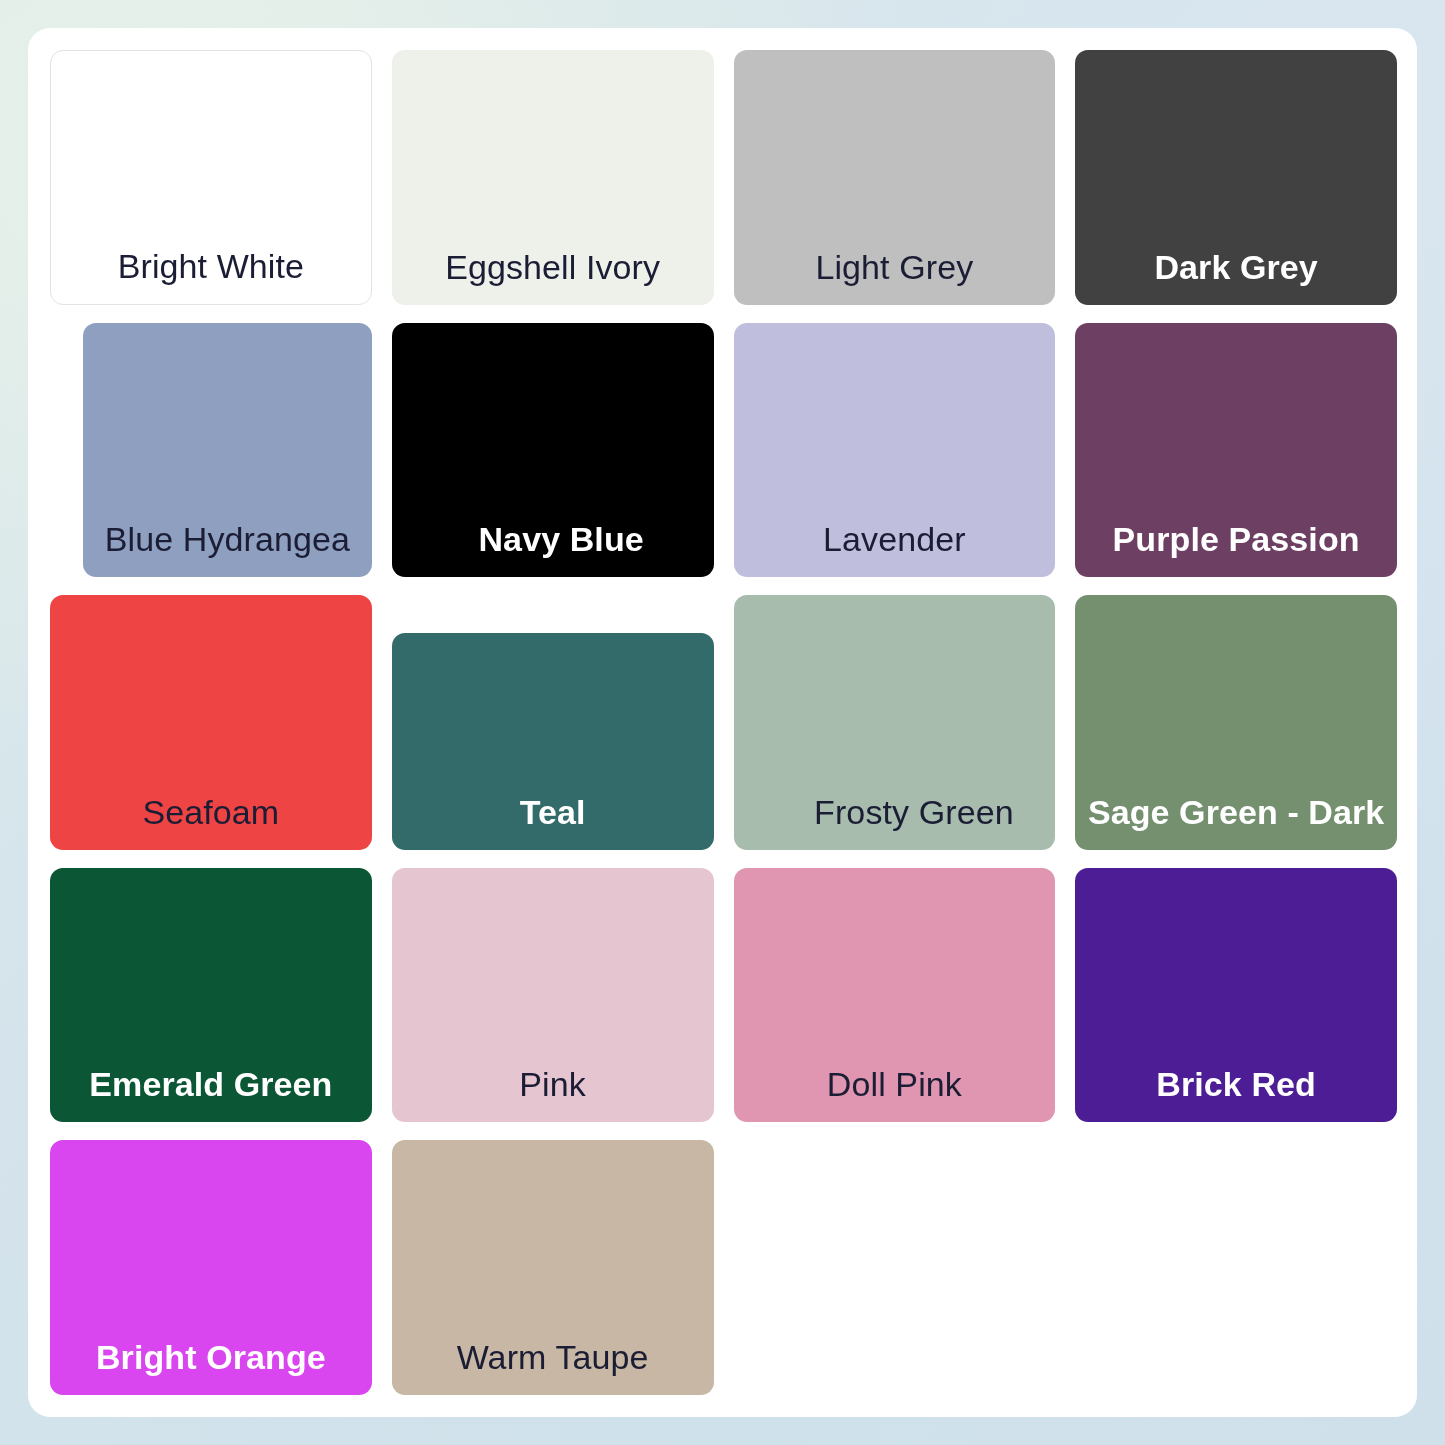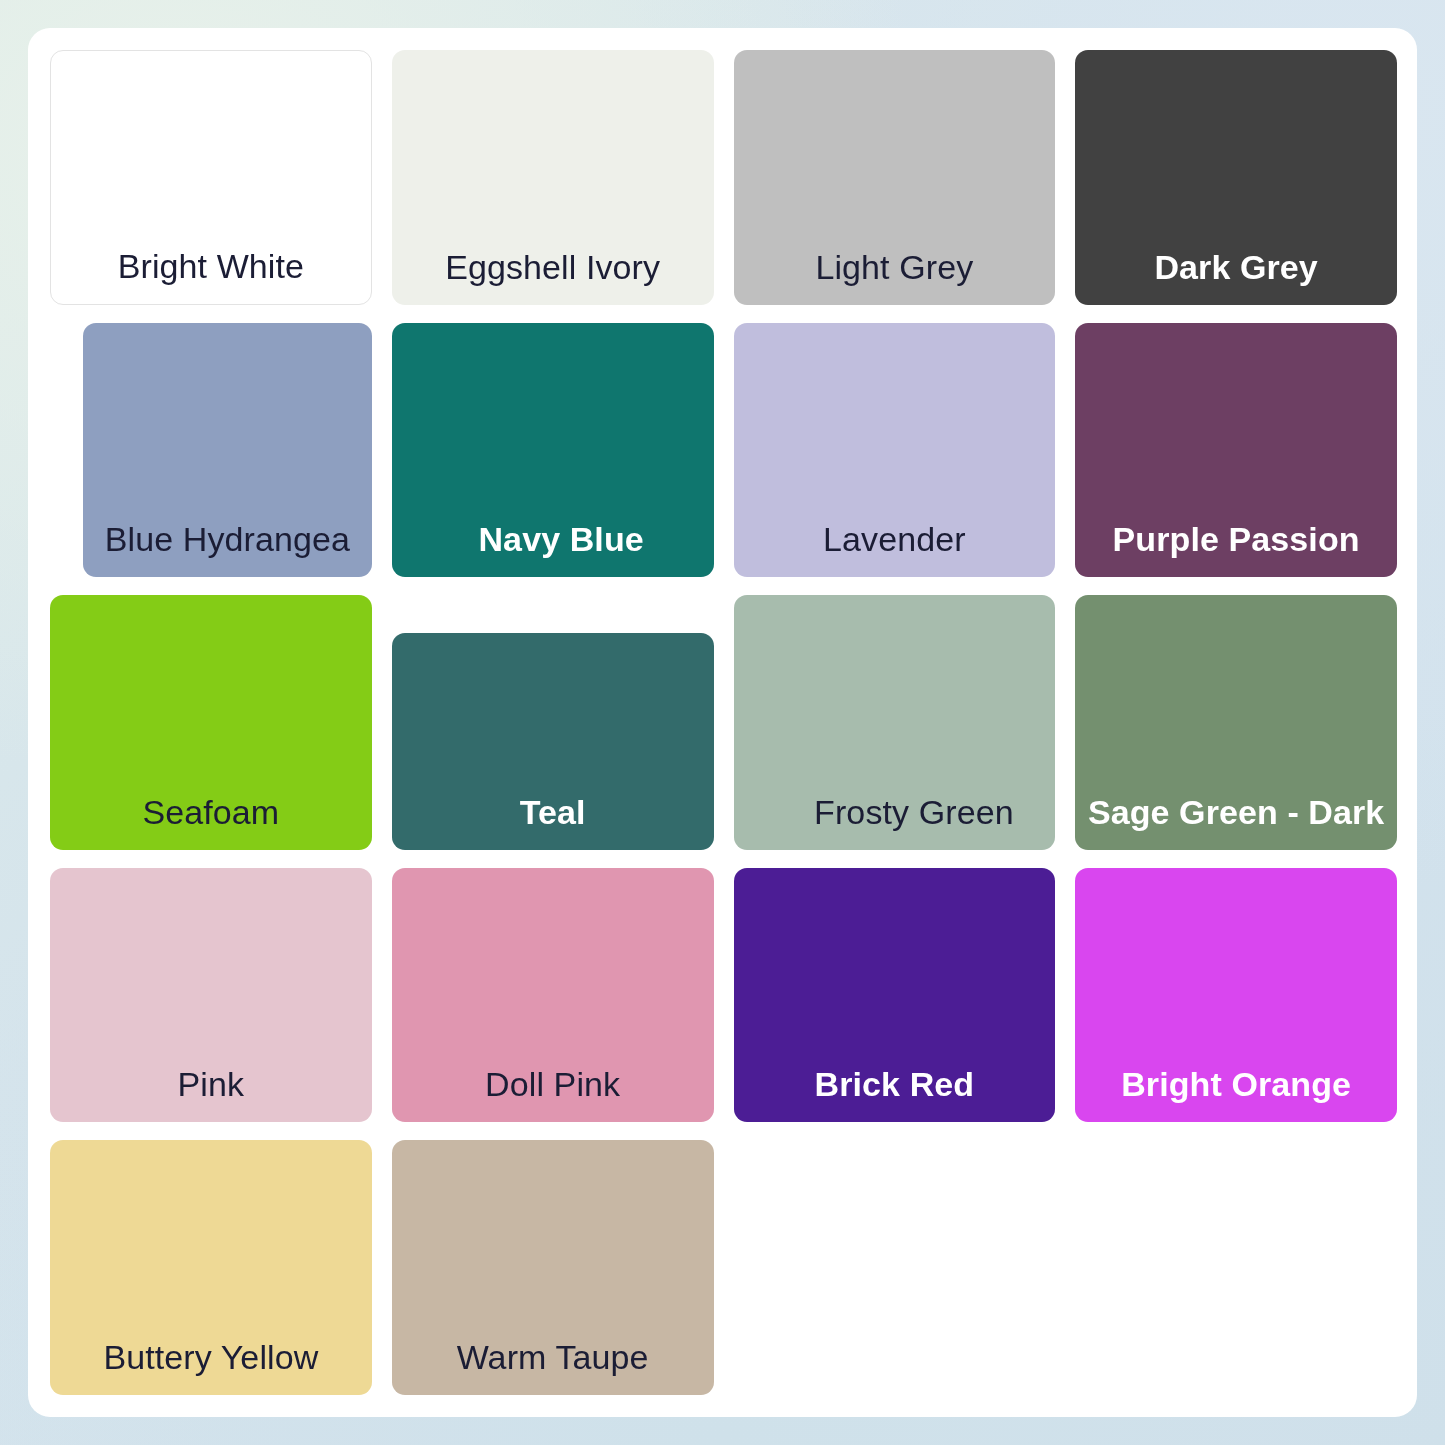--- a/index.html
+++ b/index.html
@@ -87,55 +87,55 @@
         </div>
         <div class="swatch text-dark" style="background: rgb(191, 191, 191);">
           <span class="swatch-label">Light Grey</span>
         </div>
         <div class="swatch text-light" style="background: rgb(65, 65, 65);">
           <span class="swatch-label">Dark Grey</span>
         </div>
         <div class="swatch text-dark" style="background: rgb(142, 159, 192); margin-left: 33px;">
           <span class="swatch-label">Blue Hydrangea</span>
         </div>
-        <div class="swatch text-light" style="background: #0f766e; padding-left: 17px;">
+        <div class="swatch text-light" style="background: #000000; padding-left: 17px;">
           <span class="swatch-label">Navy Blue</span>
         </div>
         <div class="swatch text-dark" style="background: rgb(192, 190, 221);">
           <span class="swatch-label">Lavender</span>
         </div>
         <div class="swatch text-light" style="background: rgb(109, 63, 99);">
           <span class="swatch-label">Purple Passion</span>
         </div>
-        <div class="swatch text-dark" style="background: #84cc16;">
+        <div class="swatch text-dark" style="background: #ef4444;">
           <span class="swatch-label">Seafoam</span>
         </div>
         <div class="swatch text-light" style="background: rgb(51, 107, 107); margin-top: 38px;">
           <span class="swatch-label">Teal</span>
         </div>
         <div class="swatch text-dark" style="background: rgb(167, 188, 173); padding-left: 39px;">
           <span class="swatch-label">Frosty Green</span>
         </div>
         <div class="swatch text-light" style="background: rgb(116, 144, 111);">
           <span class="swatch-label">Sage Green - Dark</span>
+        </div>
+        <div class="swatch text-light" style="background: rgb(11, 86, 53);">
+          <span class="swatch-label">Emerald Green</span>
         </div>
         <div class="swatch text-dark" style="background: rgb(229, 197, 207);">
           <span class="swatch-label">Pink</span>
         </div>
         <div class="swatch text-dark" style="background: rgb(224, 150, 176);">
           <span class="swatch-label">Doll Pink</span>
         </div>
         <div class="swatch text-light" style="background: #4c1d95;">
           <span class="swatch-label">Brick Red</span>
         </div>
         <div class="swatch text-light" style="background: #d946ef;">
           <span class="swatch-label">Bright Orange</span>
         </div>
-        <div class="swatch text-dark" style="background: rgb(238, 217, 149);">
-          <span class="swatch-label">Buttery Yellow</span>
-        </div>
         <div class="swatch text-dark" style="background: rgb(199, 183, 164);">
           <span class="swatch-label">Warm Taupe</span>
         </div>
         <div class="swatch text-dark is-empty"></div>
       </div>
   </div>
 </div>
 
 </body></html>

